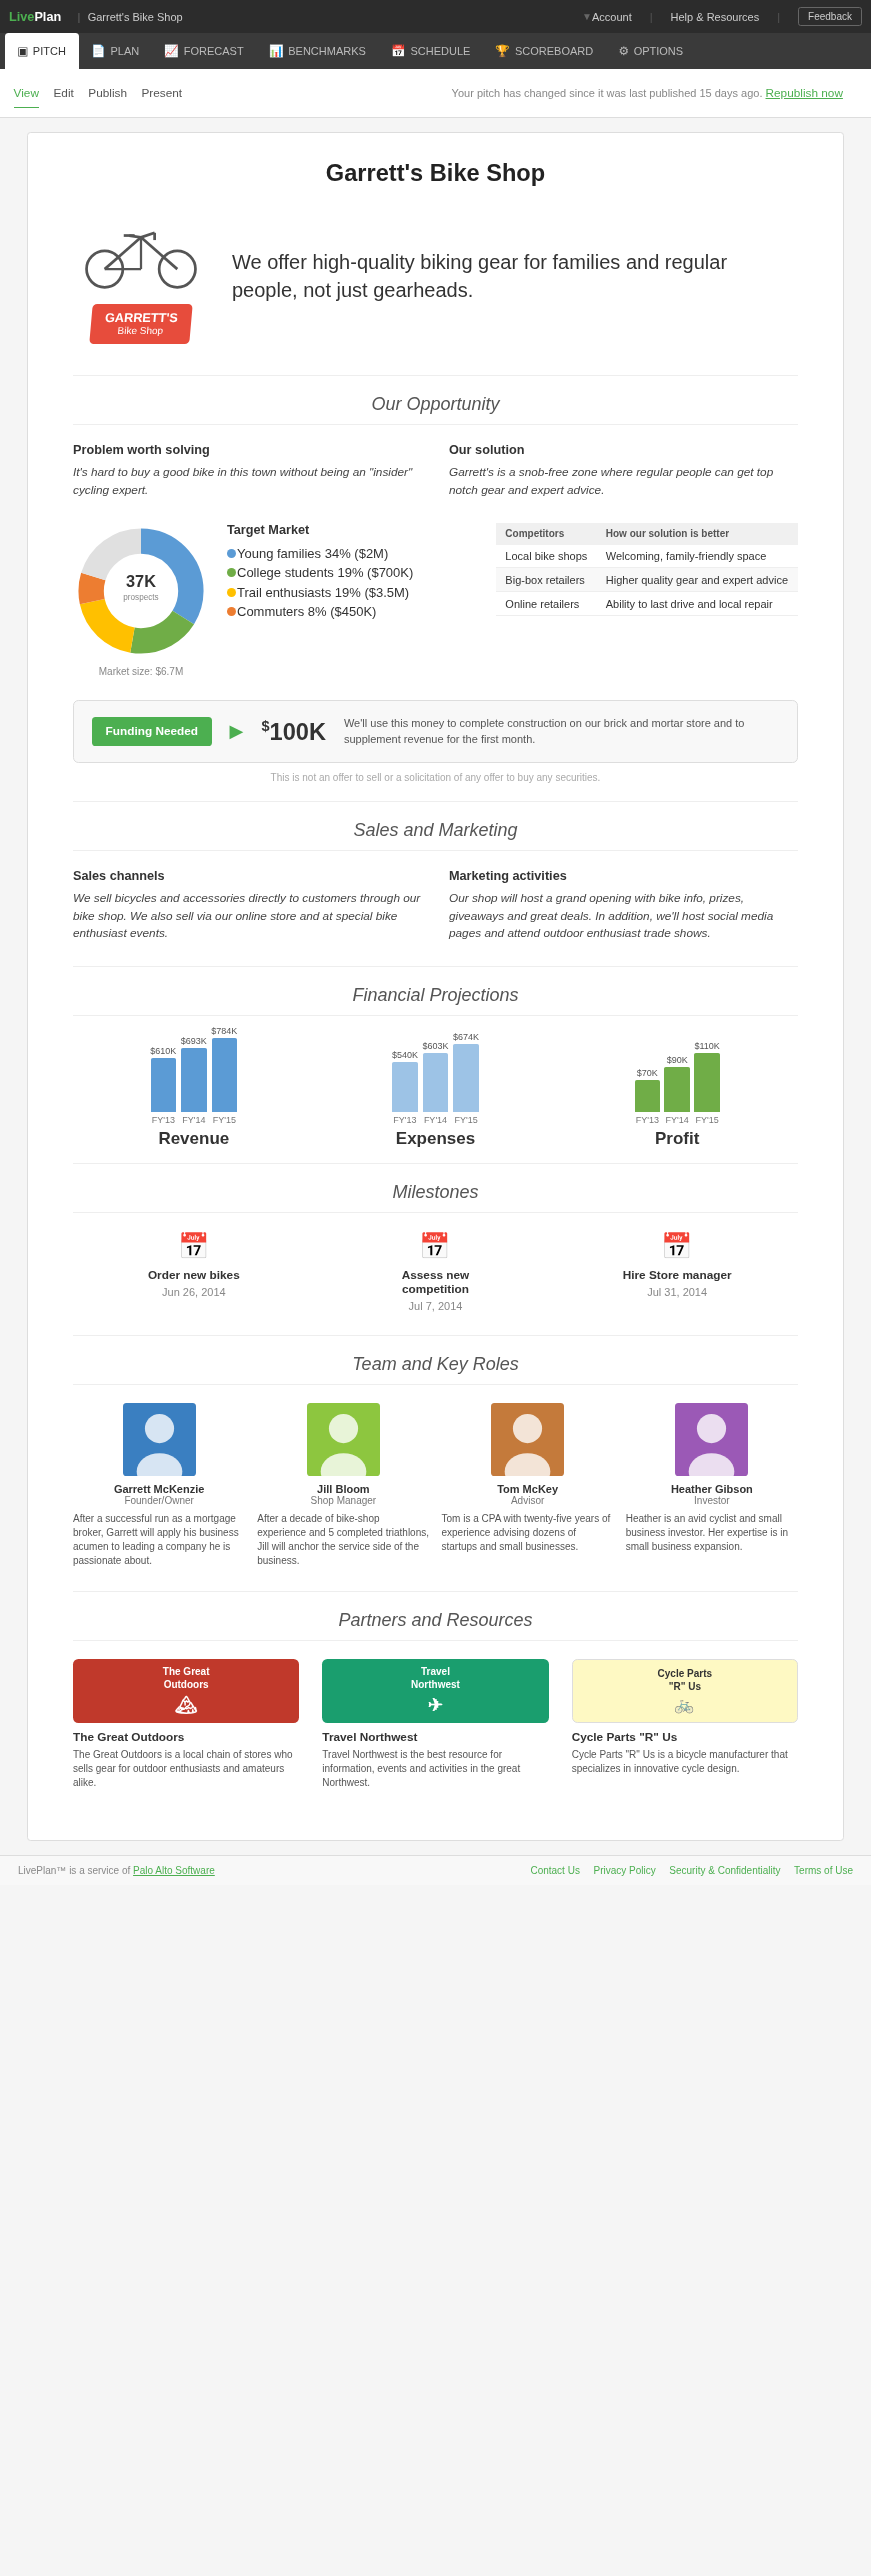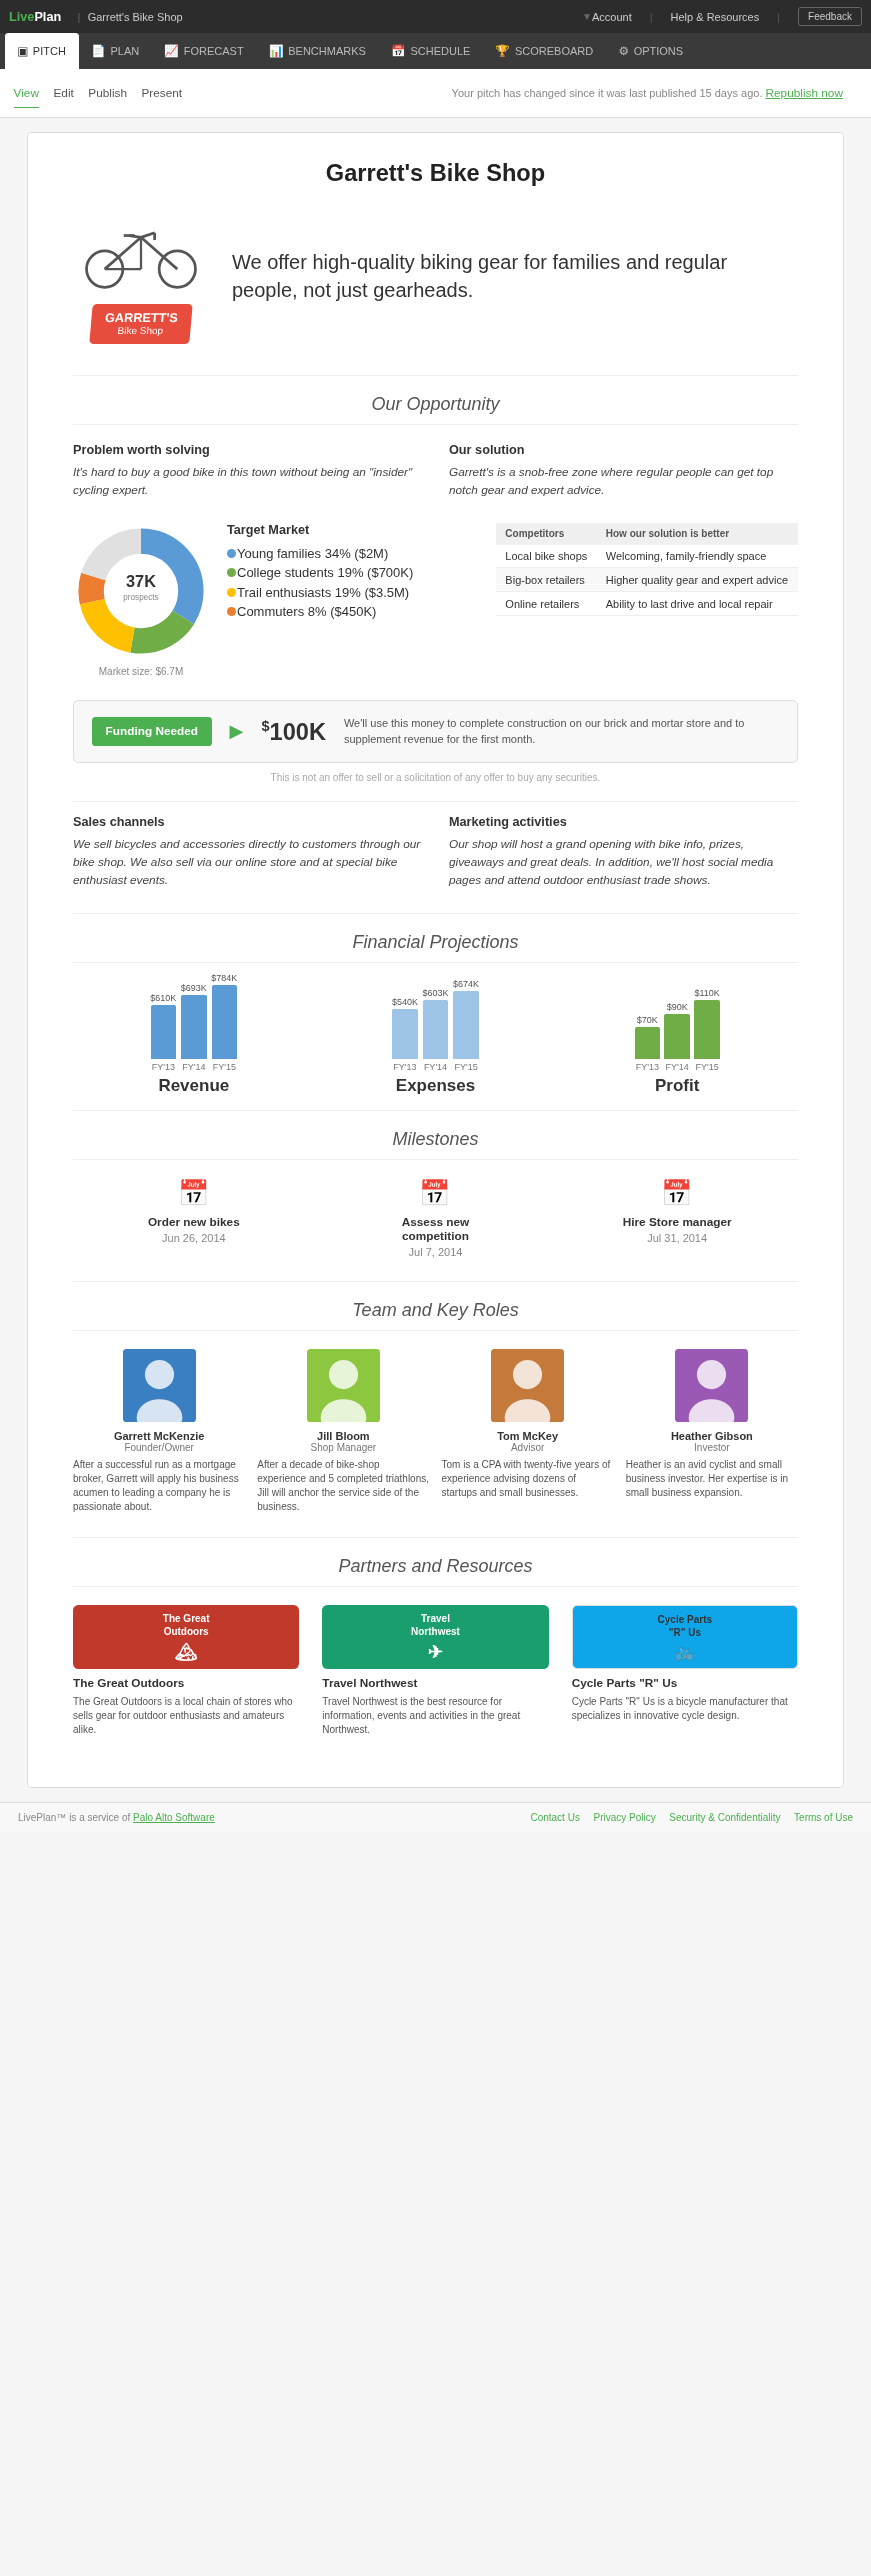--- a/index.html
+++ b/index.html
@@ -637,20 +637,21 @@
     <div class="funding-arrow">▶</div>
     <div class="funding-amount">
       <span style="font-size:14.5px;vertical-align:super;">$</span>100K
     </div>
     <div class="funding-desc">We'll use this money to complete construction on our brick and mortar store and to supplement revenue for the first month.</div>
   </div>
   <div class="funding-disclaimer">This is not an offer to sell or a solicitation of any offer to buy any securities.</div>
 
   <hr class="divider">
 
+  <div class="section-title">Sales and Marketing</div>
 
   <div class="two-col">
     <div class="col">
       <div class="col-title">Sales channels</div>
       <p class="col-text">We sell bicycles and accessories directly to customers through our bike shop. We also sell via our online store and at special bike enthusiast events.</p>
     </div>
     <div class="col">
       <div class="col-title">Marketing activities</div>
       <p class="col-text">Our shop will host a grand opening with bike info, prizes, giveaways and great deals. In addition, we'll host social media pages and attend outdoor enthusiast trade shows.</p>
     </div>
@@ -822,21 +823,21 @@
       <div class="partner-logo" style="background:#1a9e6e;">
         <div style="text-align:center;color:#fff;padding:7.3px;">
           <div style="font-size:10px;font-weight:bold;line-height:1.3;">Travel<br>Northwest</div>
           <div style="font-size:18px;margin-top:2.7px;">✈</div>
         </div>
       </div>
       <div class="partner-name">Travel Northwest</div>
       <div class="partner-desc">Travel Northwest is the best resource for information, events and activities in the great Northwest.</div>
     </div>
     <div class="partner-item">
-      <div class="partner-logo" style="background:#0ea5e9;border:0.9px solid #ddd;">
+      <div class="partner-logo" style="background:#fef9c3;border:0.9px solid #ddd;">
         <div style="text-align:center;color:#333;padding:7.3px;">
           <div style="font-size:10px;font-weight:bold;line-height:1.3;">Cycle Parts<br>"R" Us</div>
           <div style="font-size:16.3px;margin-top:2.7px;">🚲</div>
         </div>
       </div>
       <div class="partner-name">Cycle Parts "R" Us</div>
       <div class="partner-desc">Cycle Parts "R" Us is a bicycle manufacturer that specializes in innovative cycle design.</div>
     </div>
   </div>
 

